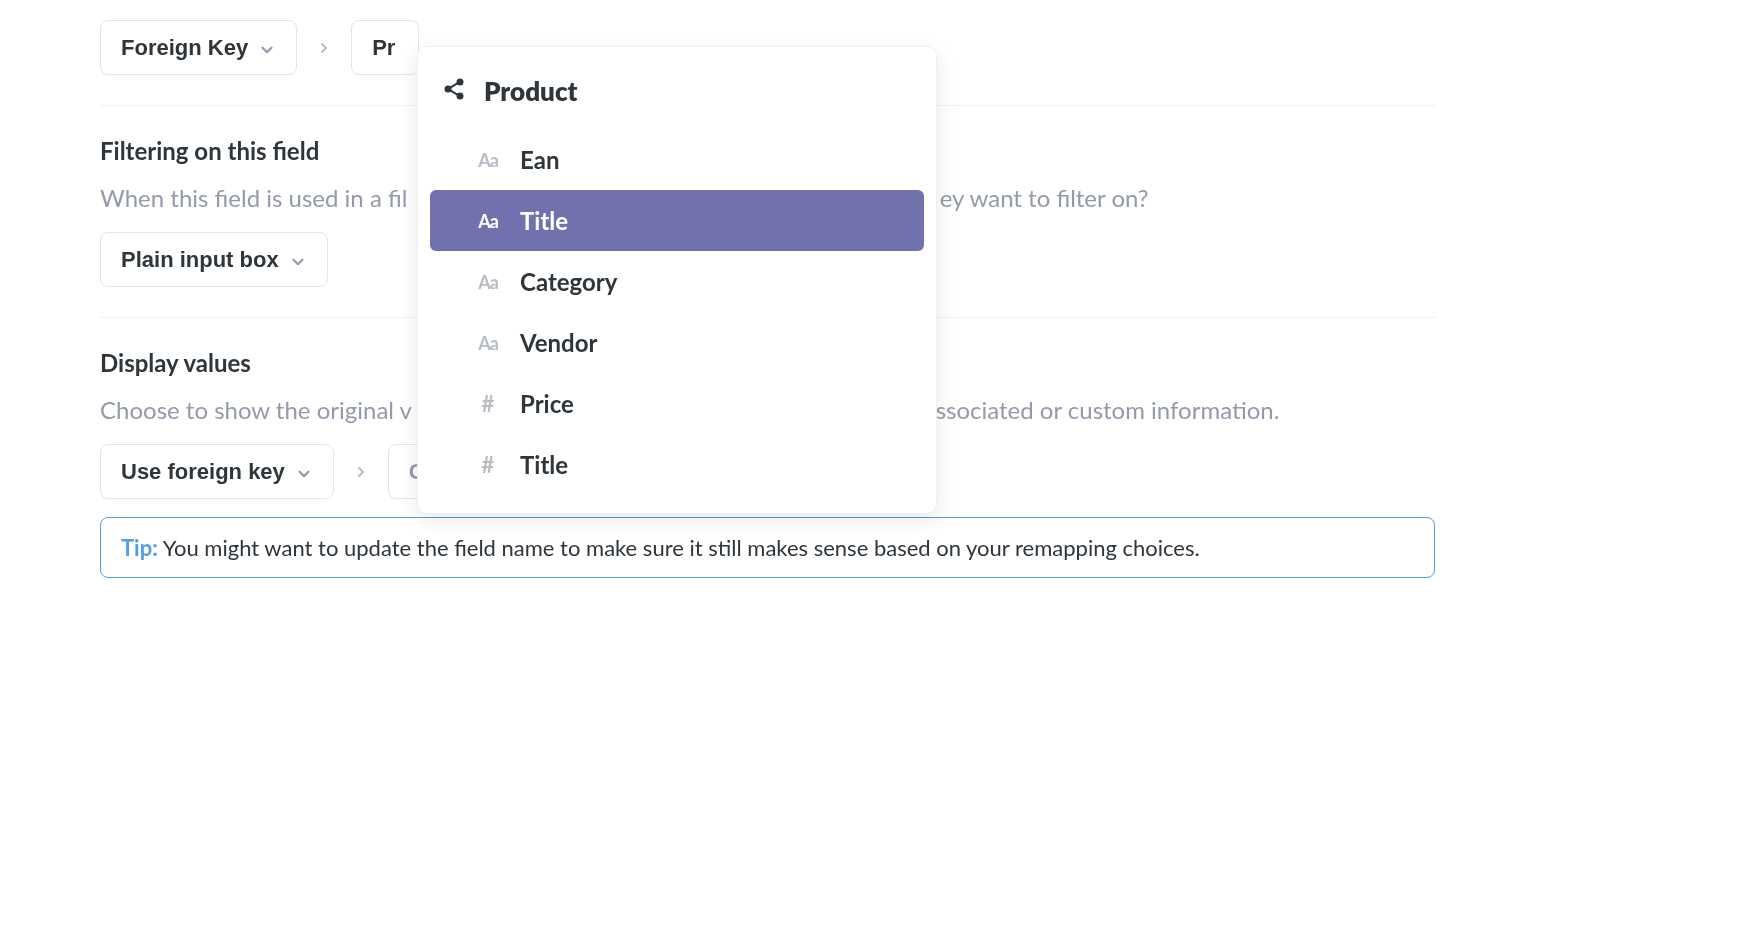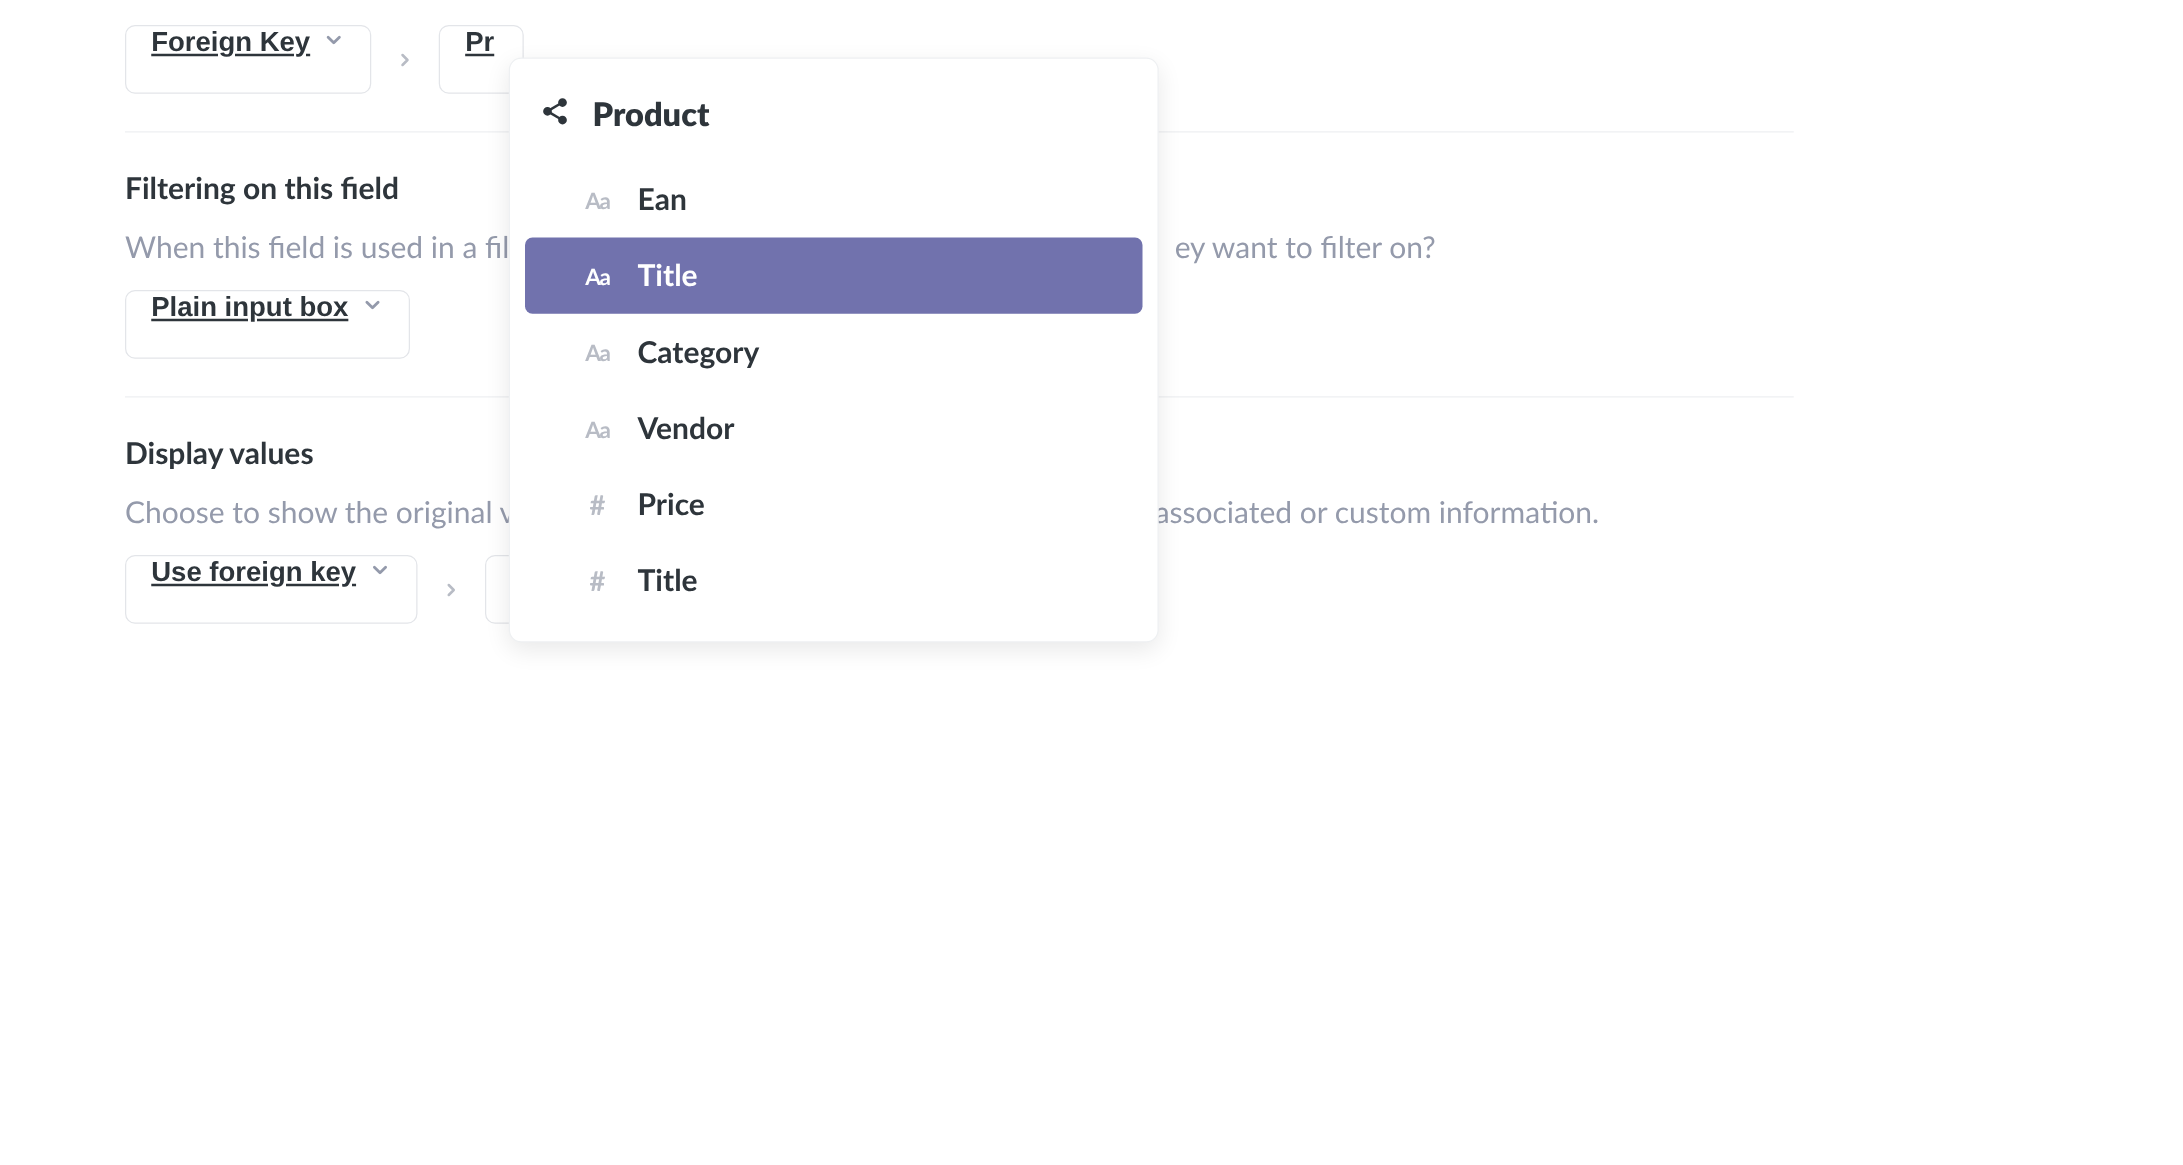--- a/index.html
+++ b/index.html
@@ -20,32 +20,31 @@
     margin-bottom: 18px;
   }
   .subtext {
     font-size: 24px;
     color: #949aab;
     margin-bottom: 20px;
   }
   .row { display: flex; align-items: center; gap: 16px; }
   .select-btn {
     display: inline-flex;
-    align-items: flex-start;
+    align-items: center;
     gap: 10px;
     height: 55px;
     padding: 0 20px;
     border: 1px solid #e3e5e9;
     border-radius: 8px;
     background: #fff;
     font-size: 22px;
     font-weight: 700;
     color: #2e353b;
     cursor: pointer;
-    text-decoration: underline;
   }
   .select-btn.muted { color: #949aab; font-weight: 700; }
   .chev-down {
     display: inline-block;
     width: 18px; height: 18px;
   }
   .chev-down svg { width: 18px; height: 18px; }
   .chev-right-between {
     color: #b8bcc5;
     display: inline-flex;
@@ -69,21 +68,21 @@
     font-size: 22px;
     color: #2e353b;
     margin-top: 18px;
   }
   .tip-banner .tip-label { color: #509ee3; font-weight: 700; }
 
   
   .dropdown {
     position: absolute;
     top: 46px;
-    left: 407px;
+    left: 417px;
     width: 520px;
     background: #fff;
     border: 1px solid #eef0f2;
     border-radius: 10px;
     box-shadow: 0 6px 20px rgba(0,0,0,0.09);
     padding: 14px 0 18px 0;
     z-index: 50;
   }
   .dropdown-header {
     display: flex;
@@ -205,20 +204,23 @@
     <button class="select-btn muted">
       <span>Choose a field</span>
       <span class="chev-down">
         <svg viewBox="0 0 24 24" fill="none" stroke="#b8bcc5" stroke-width="3" stroke-linecap="round" stroke-linejoin="round">
             <polyline points="6 9 12 15 18 9"></polyline>
           </svg>
       </span>
     </button>
   </div>
 
+  <div class="tip-banner">
+    <span class="tip-label">Tip:</span><span> You might want to update the field name to make sure it still makes sense based on your remapping choices.</span>
+  </div>
 </div>
 
 <div class="dropdown">
   <div class="dropdown-header">
     <span class="share-icon">
       <svg viewBox="0 0 24 24" fill="none" stroke="#2e353b" stroke-width="2">
         <circle cx="18" cy="5" r="2.5" fill="#2e353b"></circle>
         <circle cx="6" cy="12" r="2.5" fill="#2e353b"></circle>
         <circle cx="18" cy="19" r="2.5" fill="#2e353b"></circle>
         <line x1="8.2" y1="10.7" x2="15.8" y2="6.2"></line>

